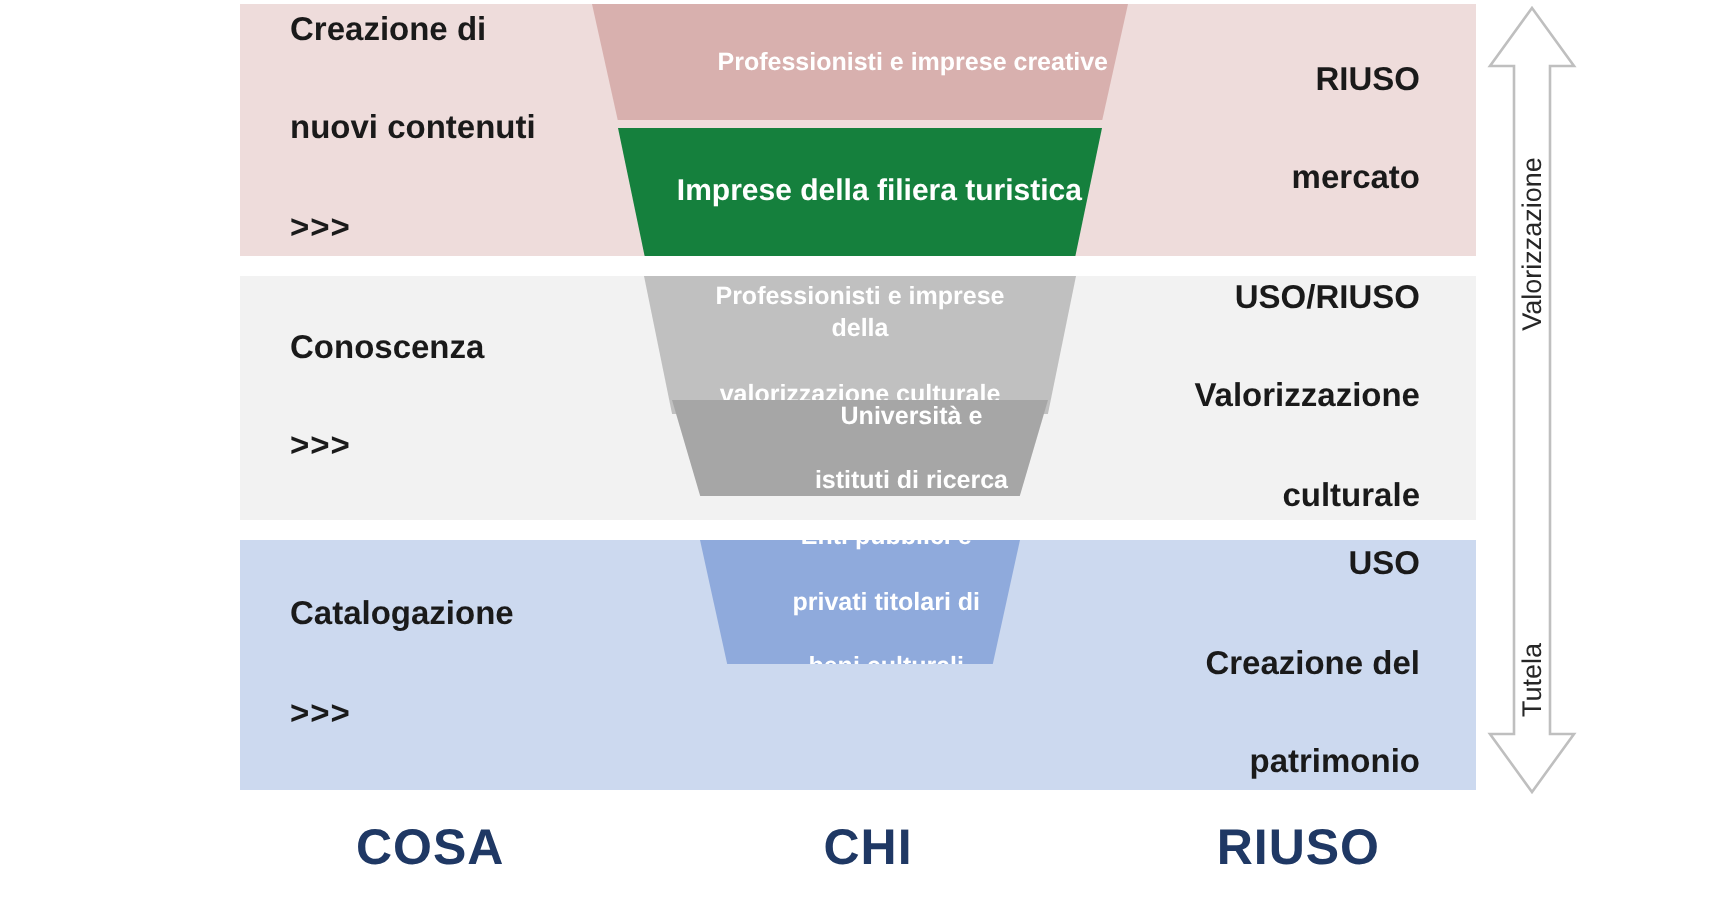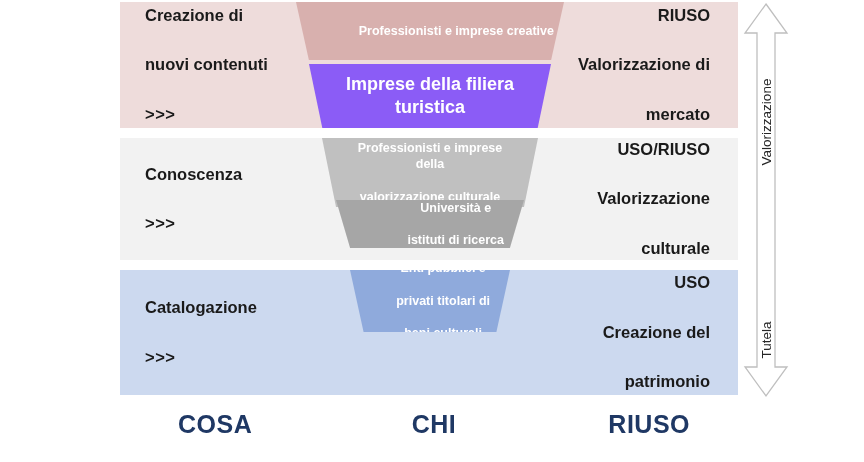--- a/index.html
+++ b/index.html
@@ -78,23 +78,23 @@
 
   
   .t1a {
     left: 176px; top: 0px; width: 268px; height: 58px;
     background: #d8b0ae;
     clip-path: polygon(0% 0%, 100% 0%, 95.2% 100%, 4.8% 100%);
     font-size: 12.5px;
   }
   .t1b {
     left: 189px; top: 62px; width: 242px; height: 64px;
-    background: #8b5cf6;
+    background: #15803d;
     clip-path: polygon(0% 0%, 100% 0%, 94.5% 100%, 5.5% 100%);
-    font-size: 18px;
+    font-size: 15px;
   }
 
   
   .t2a {
     left: 202px; top: 0px; width: 216px; height: 69px;
     background: #c0c0c0;
     clip-path: polygon(0% 0%, 100% 0%, 93.5% 100%, 6.5% 100%);
     font-size: 12.5px;
   }
   .t2b {
@@ -182,21 +182,20 @@
     <div class="trap t1a">
       <span>Professionisti e imprese creative</span>
     </div>
 
     <div class="trap t1b">
       <span>Imprese della filiera turistica</span>
     </div>
 
     <div class="col-right">
       <div>RIUSO</div>
-      <div>Valorizzazione di</div>
       <div>mercato</div>
     </div>
   </div>
 
   <div class="band band-mid">
 
     <div class="col-left">
       <div>Conoscenza</div>
       <div class="chev">&gt;&gt;&gt;</div>
     </div>

